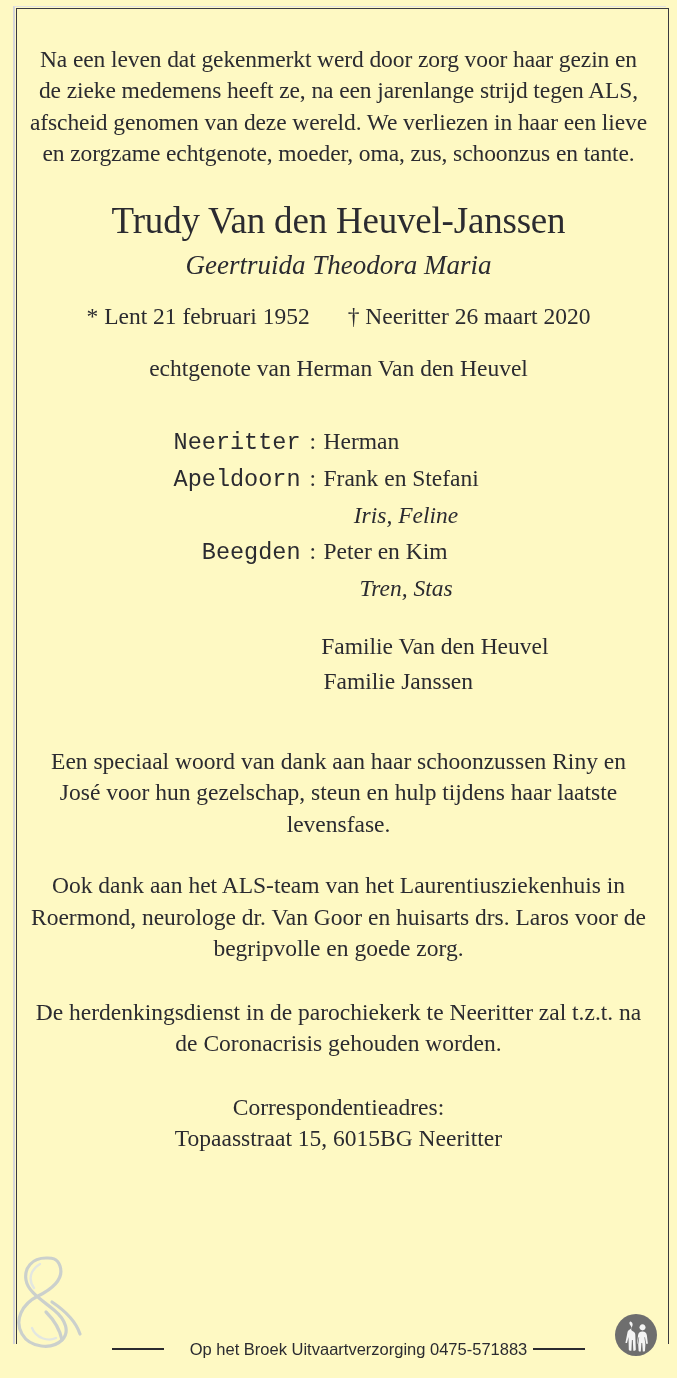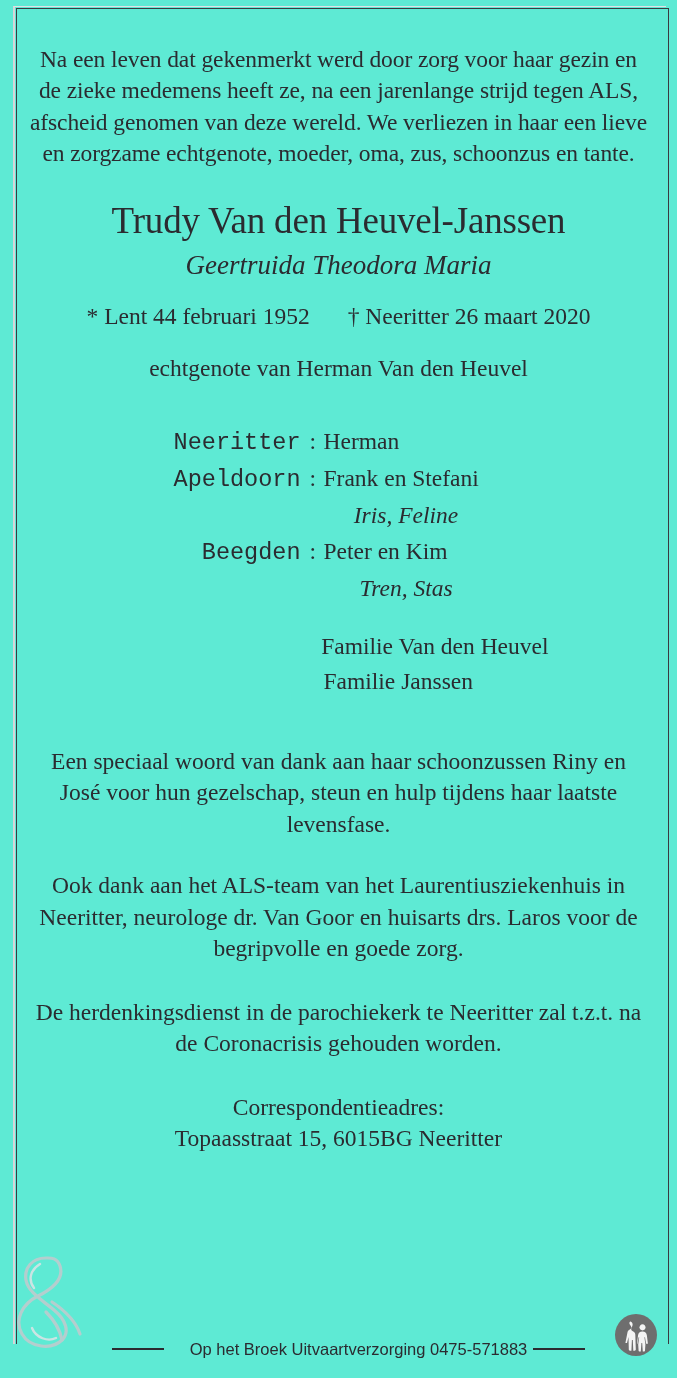--- a/index.html
+++ b/index.html
@@ -12,21 +12,21 @@
     height: 1378px;
     font-family: "Liberation Serif", "DejaVu Serif", serif;
     color: #2b2b30;
     overflow: hidden;
   }
 
   .card {
     position: relative;
     width: 677px;
     height: 1378px;
-    background: #5eead4;
+    background: #fef9c3;
     box-sizing: border-box;
   }
 
   
   .card-border {
     position: absolute;
     left: 16px;
     top: 8px;
     right: 8px;
     bottom: 34px;
@@ -213,21 +213,21 @@
 
   <div class="content">
 
     <p class="intro">Na een leven dat gekenmerkt werd door zorg voor haar gezin en de zieke medemens heeft ze, na een jarenlange strijd tegen ALS, afscheid genomen van deze wereld. We verliezen in haar een lieve en zorgzame echtgenote, moeder, oma, zus, schoonzus en tante.</p>
 
     <h1 class="name">Trudy Van den Heuvel-Janssen</h1>
 
     <div class="fullname">Geertruida Theodora Maria</div>
 
     <div class="dates">
-      <span>* Lent 44 februari 1952</span><span class="gap"></span><span>† Neeritter 26 maart 2020</span>
+      <span>* Lent 21 februari 1952</span><span class="gap"></span><span>† Neeritter 26 maart 2020</span>
     </div>
 
     <div class="spouse">echtgenote van Herman Van den Heuvel</div>
 
     <div class="family">
 
       <div class="fam-row">
         <span class="fam-place">Neeritter</span>
         <span class="fam-colon">:</span>
         <span class="fam-names">Herman</span>
@@ -265,21 +265,21 @@
       <div class="fam-row families">
         <span class="fam-place"></span>
         <span class="fam-colon"></span>
         <span class="fam-names">Familie Janssen</span>
       </div>
 
     </div>
 
     <p class="para thanks">Een speciaal woord van dank aan haar schoonzussen Riny en José voor hun gezelschap, steun en hulp tijdens haar laatste levensfase.</p>
 
-    <p class="para hospital">Ook dank aan het ALS-team van het Laurentiusziekenhuis in Neeritter, neurologe dr. Van Goor en huisarts drs. Laros voor de begripvolle en goede zorg.</p>
+    <p class="para hospital">Ook dank aan het ALS-team van het Laurentiusziekenhuis in Roermond, neurologe dr. Van Goor en huisarts drs. Laros voor de begripvolle en goede zorg.</p>
 
     <p class="para service">De herdenkingsdienst in de parochiekerk te Neeritter zal t.z.t. na de Coronacrisis gehouden worden.</p>
 
 
     <p class="para address">
       <span>Correspondentieadres:</span><br>
       <span>Topaasstraat 15, 6015BG Neeritter</span>
     </p>
 
   </div>

